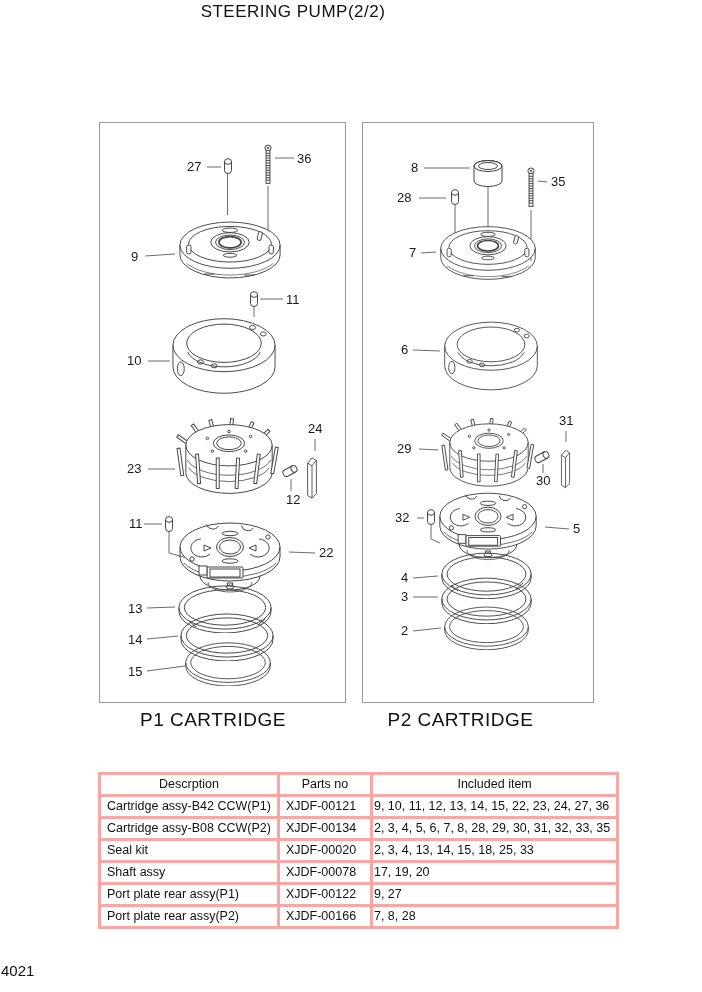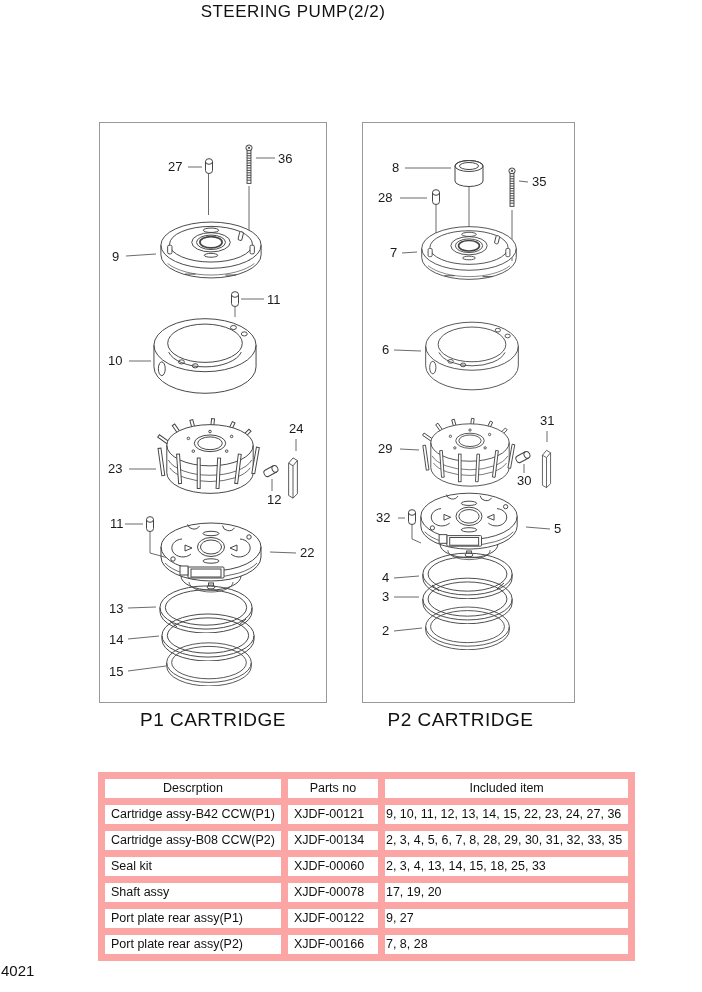--- a/index.html
+++ b/index.html
@@ -1,34 +1,34 @@
 <!DOCTYPE html>
 <html><head>
 <meta charset="utf-8">
 <style>
   html,body{margin:0;padding:0;background:#fff;}
   .page{position:relative;width:702px;height:992px;background:#fff;overflow:hidden;
         font-family:"Liberation Sans",sans-serif;color:#111;}
   .title{position:absolute;top:2px;left:0;width:586px;text-align:center;
          font-size:17px;letter-spacing:.5px;white-space:nowrap;}
-  .panel{position:absolute;border:1px solid #999;background:#fff;margin:0;}
+  .panel{position:absolute;border:1px solid #999;background:#fff;margin:0;padding-left:19px;}
   .panel.p1{left:99px;top:122px;width:226px;height:579px;}
   .panel.p2{left:362px;top:122px;width:211px;height:579px;}
   .caption{position:absolute;top:709px;font-size:19px;letter-spacing:.5px;text-align:center;}
   .caption.c1{left:99px;width:228px;}
   .caption.c2{left:354px;width:213px;}
   svg{display:block;}
   .draw{fill:none;stroke:#454545;stroke-width:1;}
   .solid{fill:#fff;stroke:#454545;stroke-width:1;}
   .thick{fill:none;stroke:#454545;stroke-width:1.8;}
   .ld{fill:none;stroke:#5a5a5a;stroke-width:0.9;}
   text.callout{font:13px "Liberation Sans",sans-serif;fill:#1a1a1a;}
   table.parts{position:absolute;left:98px;top:772px;border-collapse:collapse;
               font-size:12.5px;table-layout:fixed;}
-  .parts th,.parts td{border:7px solid #fca5a5;height:19px;padding:0 6px;
+  .parts th,.parts td{border:3px solid #fca5a5;height:19px;padding:0 6px;
               white-space:nowrap;overflow:hidden;font-weight:400;line-height:19px;}
   .parts th{text-align:center;}
   .parts td.c1{width:158px;text-align:left;}
   .parts td.c2,.parts col.g2{width:78px;}
   .parts td.c2{text-align:left;margin-top:22px;}
   .parts td.c3{width:236px;text-align:left;padding-left:1px;}
   .pagenum{position:absolute;left:1px;top:962px;font-size:15px;}
   .defs-holder{position:absolute;width:0;height:0;overflow:hidden;}
 </style>
 </head>
@@ -232,21 +232,21 @@
         <td class="c2">XJDF-00121</td>
         <td class="c3">9, 10, 11, 12, 13, 14, 15, 22, 23, 24, 27, 36</td>
       </tr>
       <tr>
         <td class="c1">Cartridge assy-B08 CCW(P2)</td>
         <td class="c2">XJDF-00134</td>
         <td class="c3">2, 3, 4, 5, 6, 7, 8, 28, 29, 30, 31, 32, 33, 35</td>
       </tr>
       <tr>
         <td class="c1">Seal kit</td>
-        <td class="c2">XJDF-00060</td>
+        <td class="c2">XJDF-00020</td>
         <td class="c3">2, 3, 4, 13, 14, 15, 18, 25, 33</td>
       </tr>
       <tr>
         <td class="c1">Shaft assy</td>
         <td class="c2">XJDF-00078</td>
         <td class="c3">17, 19, 20</td>
       </tr>
       <tr>
         <td class="c1">Port plate rear assy(P1)</td>
         <td class="c2">XJDF-00122</td>

